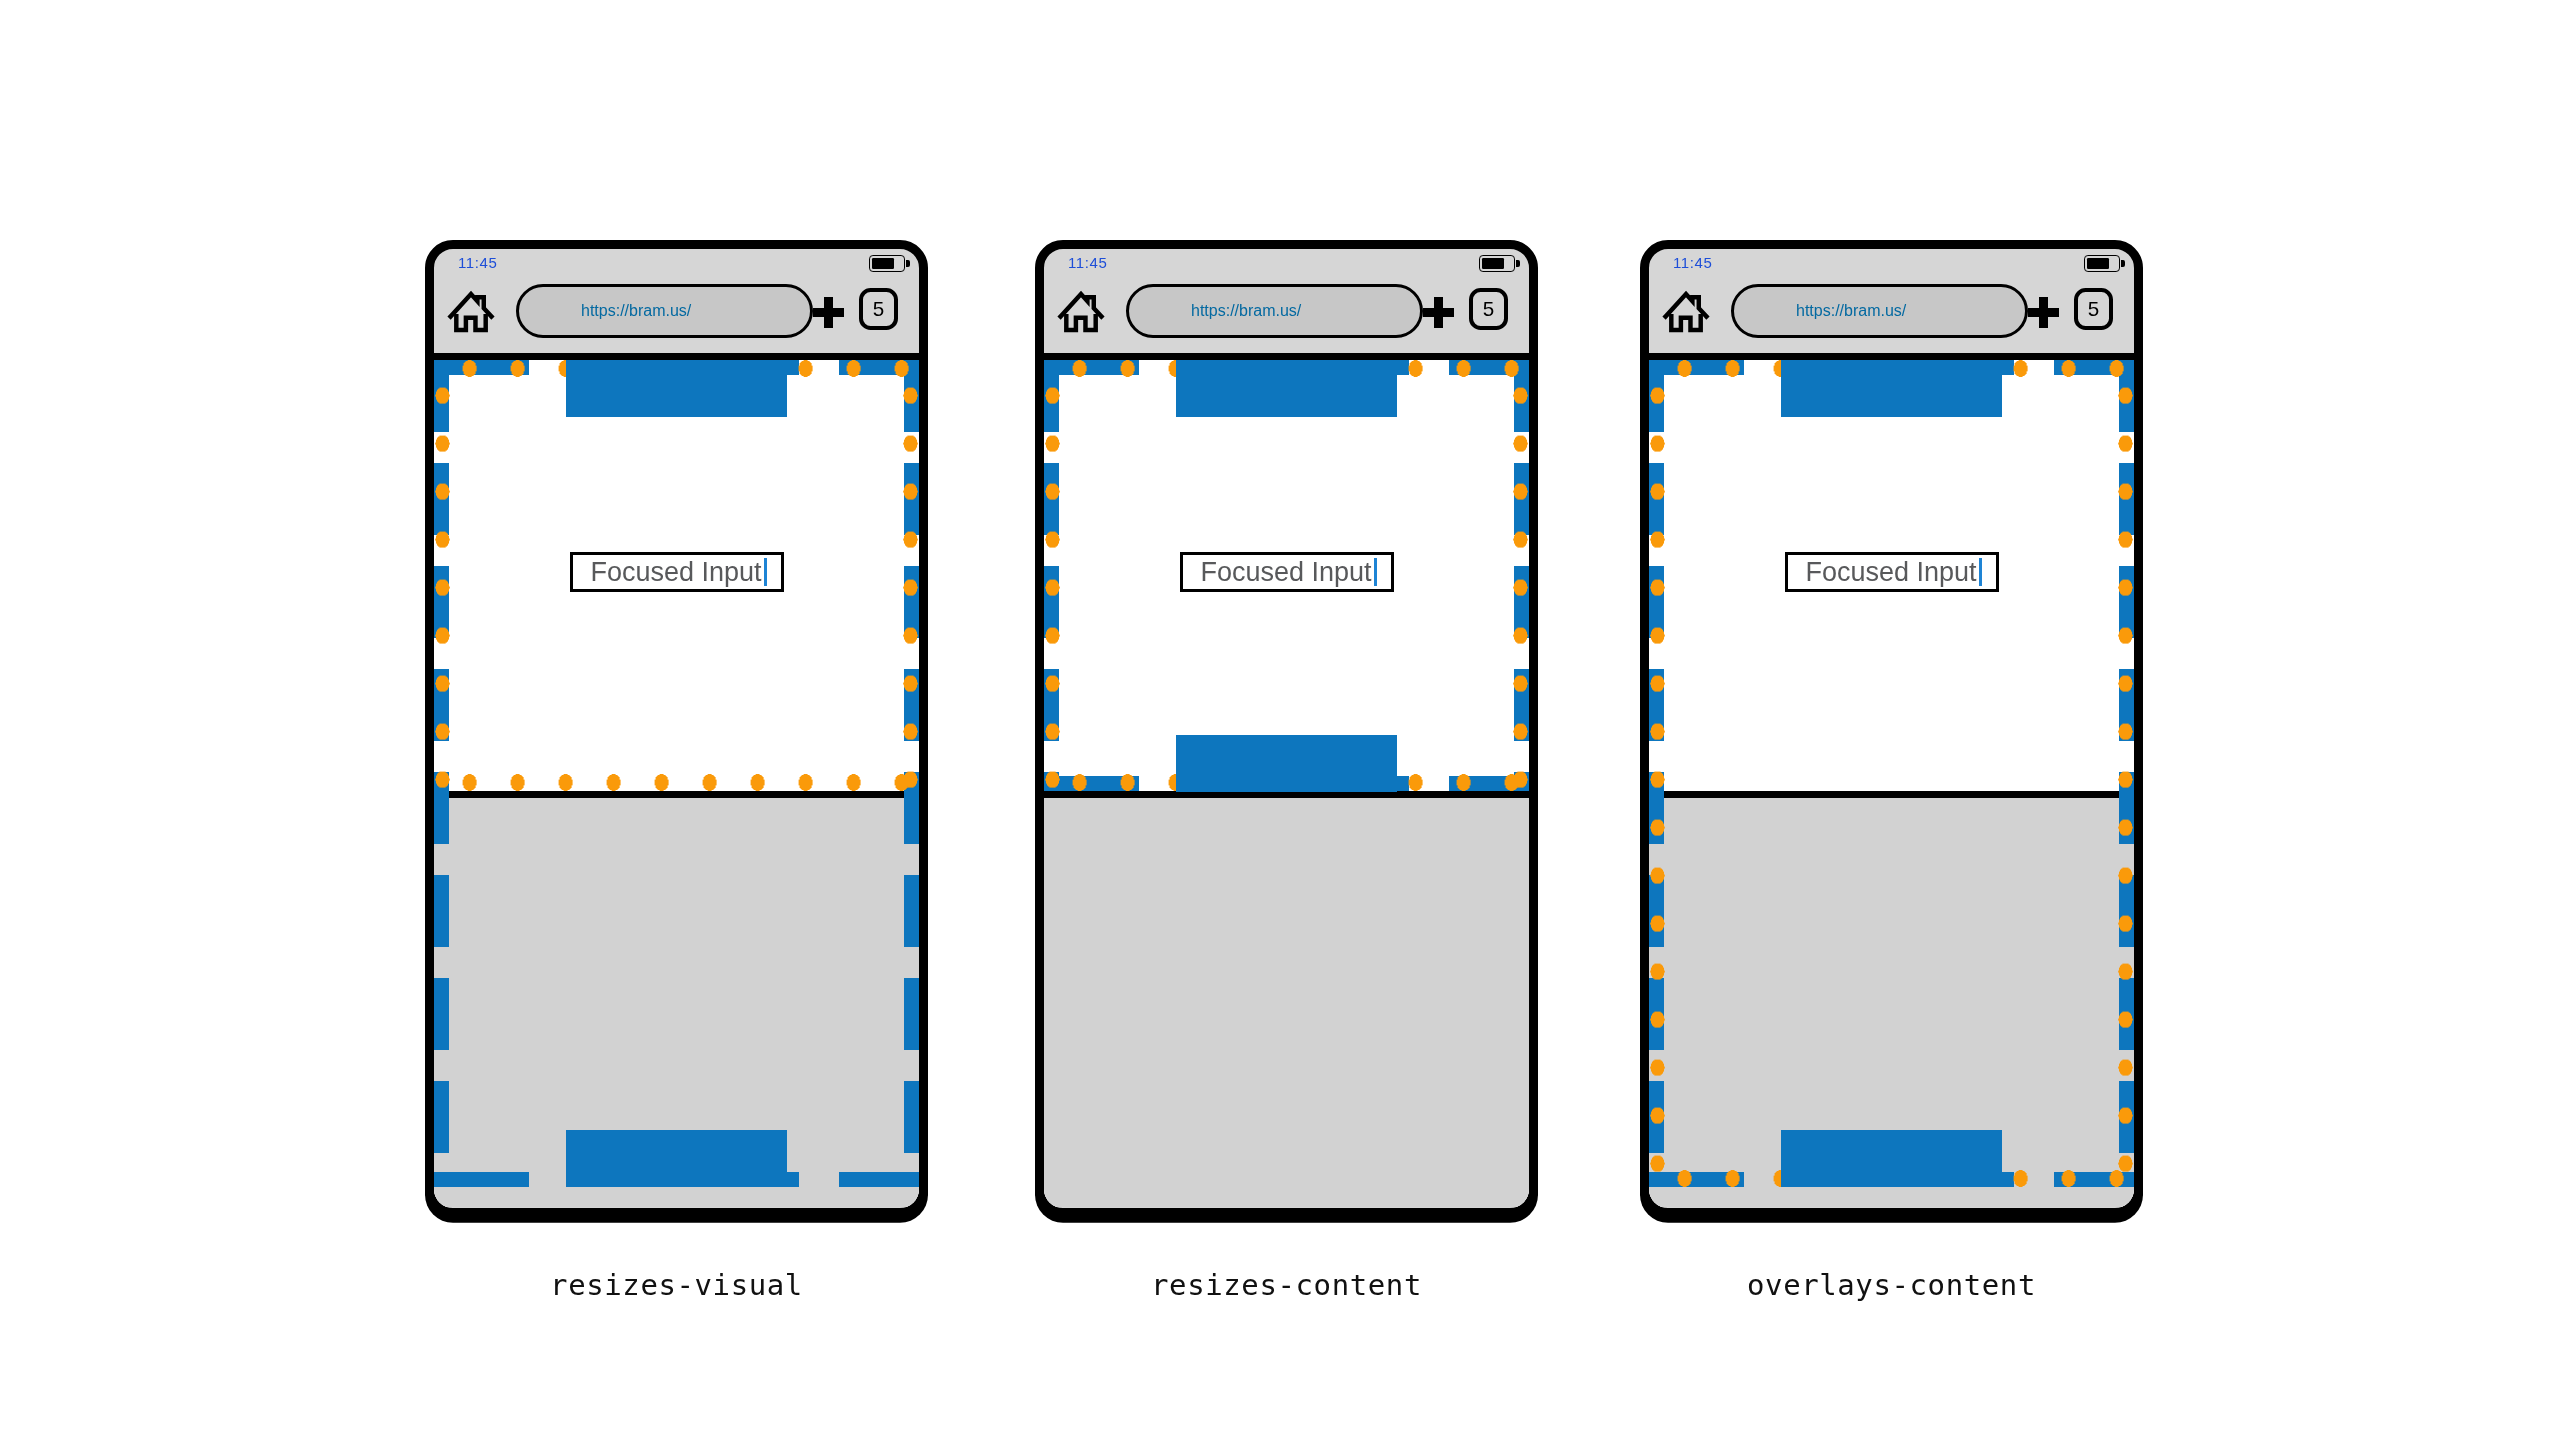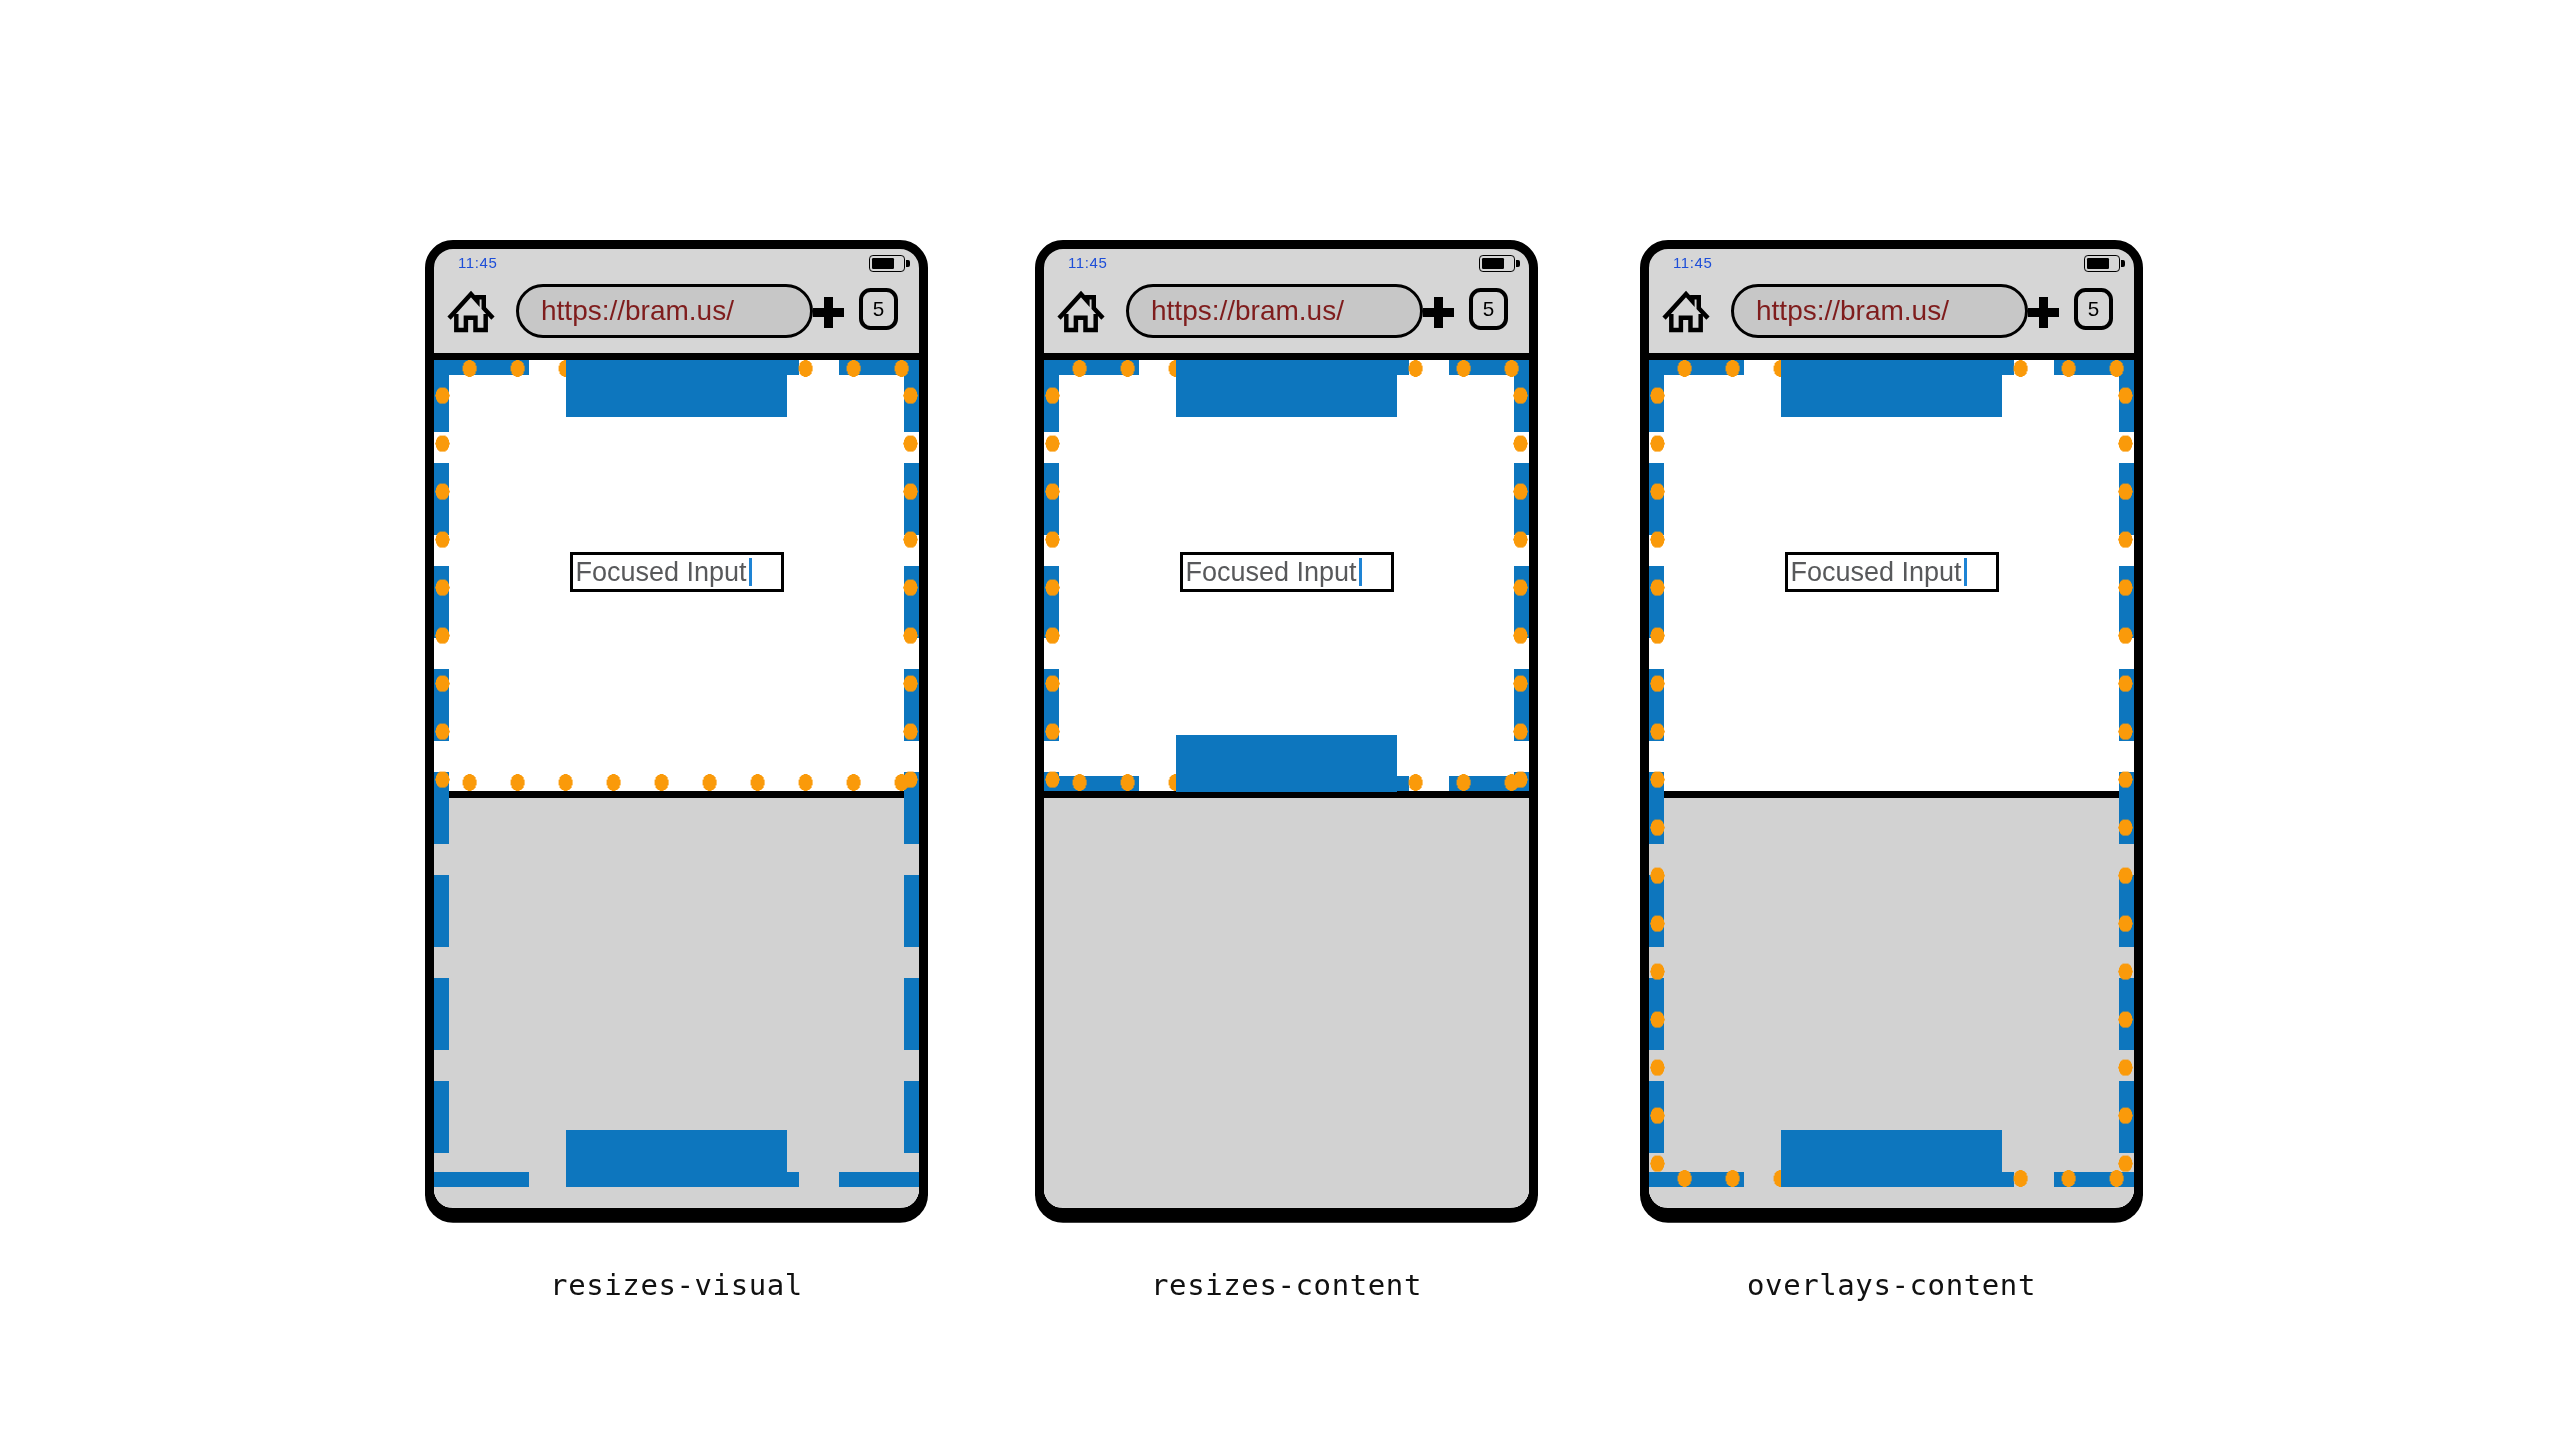--- a/index.html
+++ b/index.html
@@ -19,21 +19,21 @@
 
   
   .time{position:absolute;left:24px;top:5.2px;font-size:15px;color:#1d4ed8;letter-spacing:0.6px;}
   .battery{position:absolute;right:14px;top:6.4px;width:36px;height:16.7px;box-sizing:border-box;
     border:1.9px solid #000;border-radius:3.9px;}
   .battery::before{content:"";position:absolute;left:1.9px;top:1.9px;bottom:1.9px;width:22px;background:#000;border-radius:1.3px;}
   .battery::after{content:"";position:absolute;right:-6.4px;top:3.2px;width:4.5px;height:7.7px;background:#000;border-radius:0 1.9px 1.9px 0;}
   .home{position:absolute;left:13px;top:40px;width:48px;height:46px;}
   .pill{position:absolute;left:82px;top:35px;width:297px;height:54px;box-sizing:border-box;
     border:3.9px solid #000;border-radius:30px;background:#C7C7C7;display:flex;align-items:center;padding-left:22px;}
-  .pill .url{font-size:28px;color:#7f1d1d;}
+  .pill .url{font-size:16px;color:#0369a1;margin-left:40px;}
   .plus{position:absolute;left:379px;top:48px;width:31px;height:31px;}
   .plus::before{content:"";position:absolute;left:0;right:0;top:50%;height:8.4px;margin-top:-4.2px;background:#000;}
   .plus::after{content:"";position:absolute;top:0;bottom:0;left:50%;width:8.4px;margin-left:-4.2px;background:#000;}
   .tabbox{position:absolute;left:425px;top:39px;width:39px;height:42px;box-sizing:border-box;
     border:4.5px solid #000;border-radius:11.6px;display:flex;align-items:center;justify-content:center;}
   .tabbox span{font-size:20.6px;color:#000;}
   .divider{position:absolute;left:0;top:104px;width:485px;height:7.7px;background:#000;}
 
   
   .viewport{position:absolute;left:0;top:111px;width:485px;height:847px;background:#fff;}
@@ -67,21 +67,21 @@
   .bar.header{top:0;}
 
   
   .p1 .lv{height:827px}  .p1 .vv{height:431px}   .p1 .footer{top:770px}
   .p2 .lv{height:431px}   .p2 .vv{height:431px}   .p2 .footer{top:375px}
   .p3 .lv{height:827px}  .p3 .vv{height:827px}  .p3 .footer{top:770px}
 
   
   .finput{position:absolute;top:192px;left:50%;transform:translateX(-50%);
     width:214px;height:40px;box-sizing:border-box;background:#fff;border:3.9px solid #000;
-    display:flex;align-items:center;padding-left:3px;z-index:5;}
+    display:flex;align-items:center;padding-left:18px;z-index:5;}
   .finput .val{font-size:27px;color:#58595B;white-space:nowrap;}
   .caret{width:3.2px;height:28px;background:#1E84D5;margin-left:1.9px;}
 
   
   .caption{position:absolute;top:1028px;left:0;width:503px;text-align:center;
     font-family:"DejaVu Sans Mono", monospace;font-size:29px;color:#111;letter-spacing:0.6px;}
 </style>
 </head>
 <body>
 

